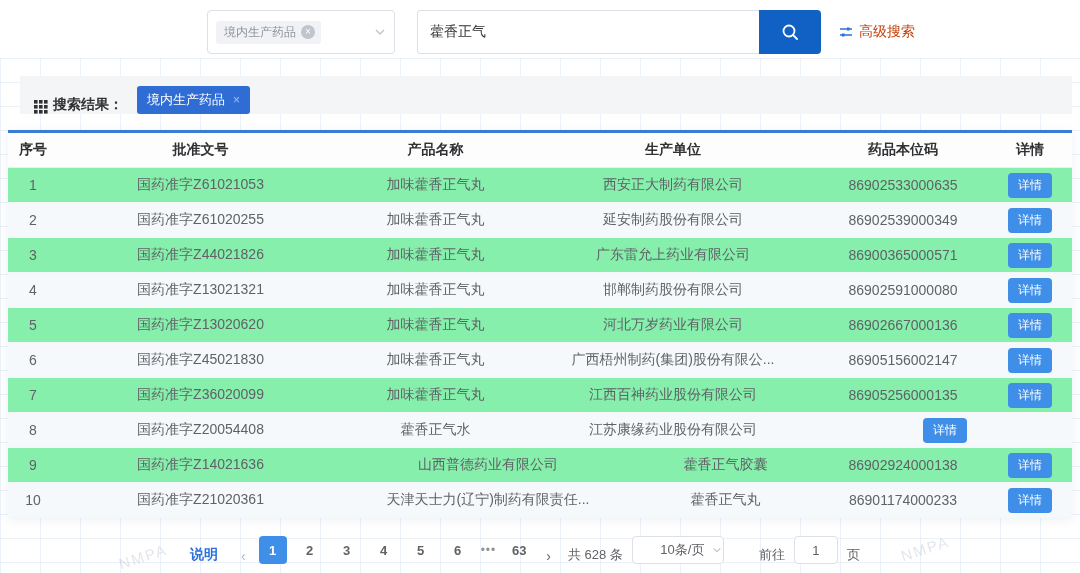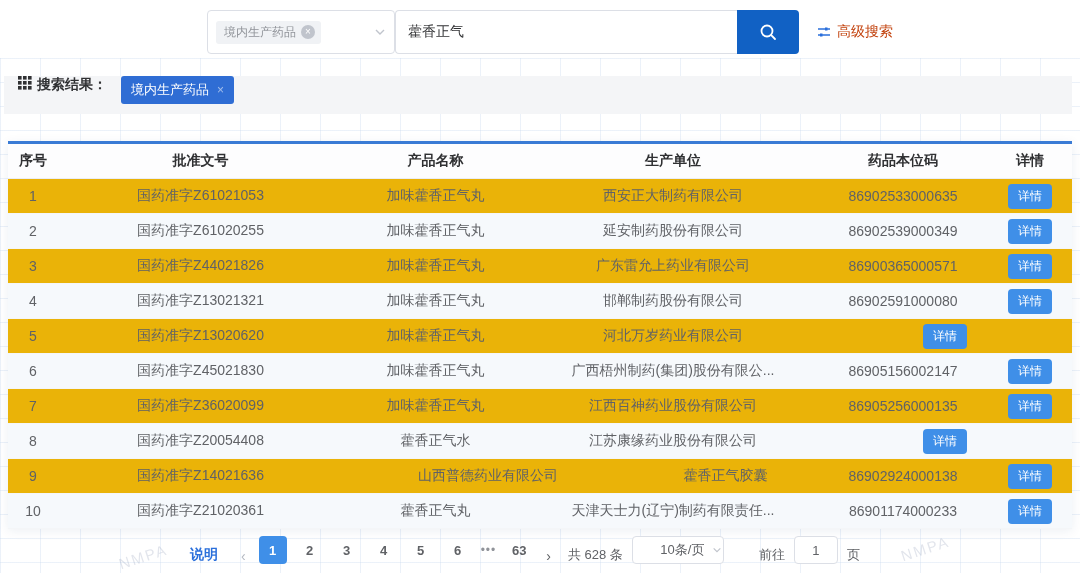--- a/index.html
+++ b/index.html
@@ -30,51 +30,51 @@
   }
   .tag-gray {
     background:#f0f2f5; color:#909399; font-size:12px; border-radius:3px;
     padding:3px 6px 3px 8px; display:inline-flex; align-items:center; gap:5px;
   }
   .tag-gray .tag-close {
     width:14px; height:14px; border-radius:50%; background:#c0c4cc; color:#fff;
     font-size:10px; line-height:14px; text-align:center; cursor:pointer; display:inline-block;
   }
   .select-box .chev { margin-left:auto; color:#c0c4cc; }
-  .search-input-wrap { display:flex; margin-left:0; }
+  .search-input-wrap { display:flex; margin-left:22px; }
   .search-input {
     width:342px; border:1px solid #dcdfe6; border-right:none; border-radius:4px 0 0 4px;
     padding:0 12px; font-size:14px; color:#303133; outline:none; height:44px;
     font-family:"Liberation Sans","DejaVu Sans",sans-serif;
   }
   .search-btn {
     width:62px; height:44px; background:#1161c4; border:none; border-radius:0 4px 4px 0;
     display:flex; align-items:center; justify-content:center; cursor:pointer;
   }
   .adv-link {
     display:flex; align-items:center; gap:6px; margin-left:18px; color:#c2410c;
     font-size:14px; text-decoration:none; cursor:pointer;
   }
 
   
   .result-bar {
-    position:absolute; top:76px; left:4px; right:8px; height:38px; background:#f4f5f7;
-    display:flex; align-items:flex-start; padding:0 14px; z-index:10;
+    position:absolute; top:76px; left:20px; right:8px; height:38px; background:#f4f5f7;
+    display:flex; align-items:flex-end; padding:0 14px; z-index:10;
   }
   .grid-icon { display:inline-flex; margin-right:5px; }
   .result-label { font-size:14px; font-weight:bold; color:#303133; }
   .tag-blue {
     margin-left:14px; background:#2f6dd4; color:#fff; font-size:13px; border-radius:3px;
     padding:5px 10px; display:inline-flex; align-items:center; gap:8px; cursor:pointer;
   }
   .tag-blue .tag-x { color:rgba(255,255,255,.55); font-size:12px; cursor:pointer; }
 
   
   .table-card {
-    position:absolute; top:141px; left:8px; width:1064px; background:#eab308;
+    position:absolute; top:130px; left:8px; width:1064px; background:#86efac;
     border-top:3px solid #3a7bd5; box-shadow:0 2px 10px rgba(30,60,110,.08); z-index:10;
   }
   .thead { display:flex; height:35px; align-items:center; border-bottom:1px solid #ebeef5; background:#fdfdfe; }
   .th { font-size:14px; font-weight:bold; color:#303133; text-align:center; }
   .tr { display:flex; height:35px; align-items:center; border-bottom:1px solid #f4f6f8; }
   .tr.even { background:#f6f9fc; }
   .td { font-size:14px; color:#606266; text-align:center; overflow:hidden; white-space:nowrap; }
   .c-no{width:50px}.c-approval{width:285px}.c-product{width:185px}.c-mfr{width:290px}.c-code{width:170px}
   .c-action{flex:1; display:flex; justify-content:center;}
   .detail-btn {
@@ -220,20 +220,21 @@
         <div class="td c-code">86902591000080</div>
         <div class="td c-action">
           <button class="detail-btn">详情</button>
         </div>
       </div>
       <div class="tr">
         <div class="td c-no">5</div>
         <div class="td c-approval">国药准字Z13020620</div>
         <div class="td c-product">加味藿香正气丸</div>
         <div class="td c-mfr">河北万岁药业有限公司</div>
+        <div class="td c-code">86902667000136</div>
         <div class="td c-action">
           <button class="detail-btn">详情</button>
         </div>
       </div>
       <div class="tr even">
         <div class="td c-no">6</div>
         <div class="td c-approval">国药准字Z45021830</div>
         <div class="td c-product">加味藿香正气丸</div>
         <div class="td c-mfr">广西梧州制药(集团)股份有限公...</div>
         <div class="td c-code">86905156002147</div>
@@ -266,22 +267,22 @@
         <div class="td c-mfr">山西普德药业有限公司</div>
         <div class="td c-product">藿香正气胶囊</div>
         <div class="td c-code">86902924000138</div>
         <div class="td c-action">
           <button class="detail-btn">详情</button>
         </div>
       </div>
       <div class="tr even">
         <div class="td c-no">10</div>
         <div class="td c-approval">国药准字Z21020361</div>
+        <div class="td c-mfr">天津天士力(辽宁)制药有限责任...</div>
         <div class="td c-product">藿香正气丸</div>
-        <div class="td c-mfr">天津天士力(辽宁)制药有限责任...</div>
         <div class="td c-code">86901174000233</div>
         <div class="td c-action">
           <button class="detail-btn">详情</button>
         </div>
       </div>
     </div>
 </div>
 
 <div class="pagination">
   <a class="note-link">说明</a>

